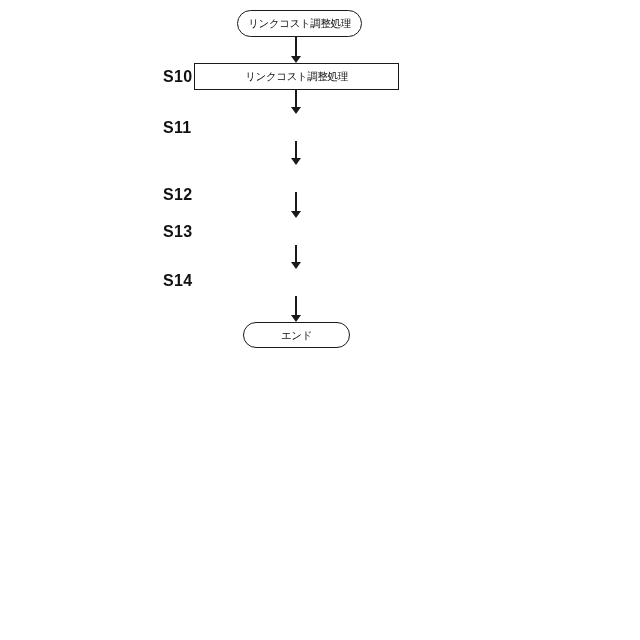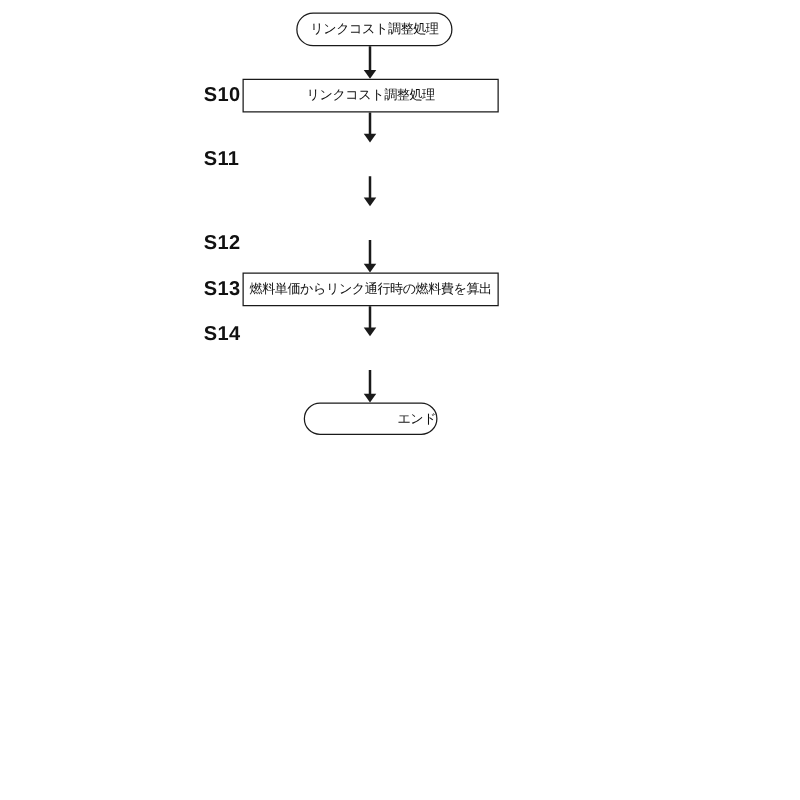--- a/index.html
+++ b/index.html
@@ -21,42 +21,42 @@
     position: absolute;
     box-sizing: border-box;
     border: 1.6px solid #1a1a1a;
     border-radius: 999px;
     background: #ffffff;
     display: flex;
     align-items: center;
     justify-content: center;
   }
   .terminal-start { left: 237px; top: 10px;  width: 125px; height: 27px; }
-  .terminal-end   { left: 243px; top: 322px; width: 107px; height: 26px; justify-content: flex-end; }
+  .terminal-end   { left: 243px; top: 322px; width: 107px; height: 26px; }
 
   .node-text {
     font-size: 10.5px;
     letter-spacing: -0.4px;
     white-space: nowrap;
     color: #111111;
     line-height: 1;
   }
 
   
   .step-row {
     position: absolute;
     left: 0;
     width: 640px;
     height: 27px;
   }
   .row-s10 { top: 63px; }
   .row-s11 { top: 114px; }
   .row-s12 { top: 165px; margin-top: 16px; }
   .row-s13 { top: 218px; }
-  .row-s14 { top: 254px; text-align: center; }
+  .row-s14 { top: 267px; text-align: center; }
 
   .step-id {
     position: absolute;
     left: 163px;
     top: 50%;
     transform: translateY(-50%);
     font-size: 16px;
     letter-spacing: 0.3px;
     color: #111111;
     line-height: 1;
@@ -147,23 +147,20 @@
     <span class="step-id">S12</span>
   </div>
 
   <div class="arrow arrow-4">
     <div class="arrow-shaft"></div>
     <div class="arrow-head"></div>
   </div>
 
   <div class="step-row row-s13">
     <span class="step-id">S13</span>
-    <div class="process-box">
-      <span class="node-text">燃料単価からリンク通行時の燃料費を算出</span>
-    </div>
   </div>
 
   <div class="arrow arrow-5">
     <div class="arrow-shaft"></div>
     <div class="arrow-head"></div>
   </div>
 
   <div class="step-row row-s14">
     <span class="step-id">S14</span>
   </div>

